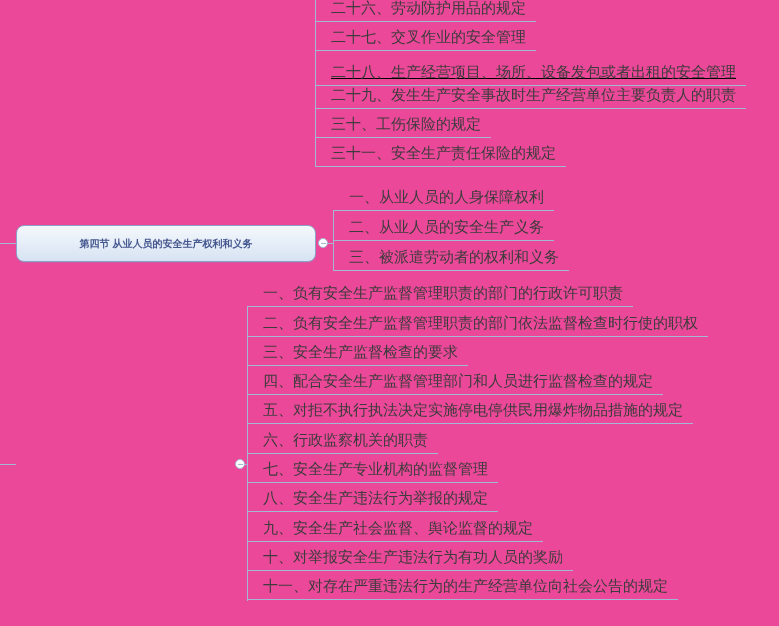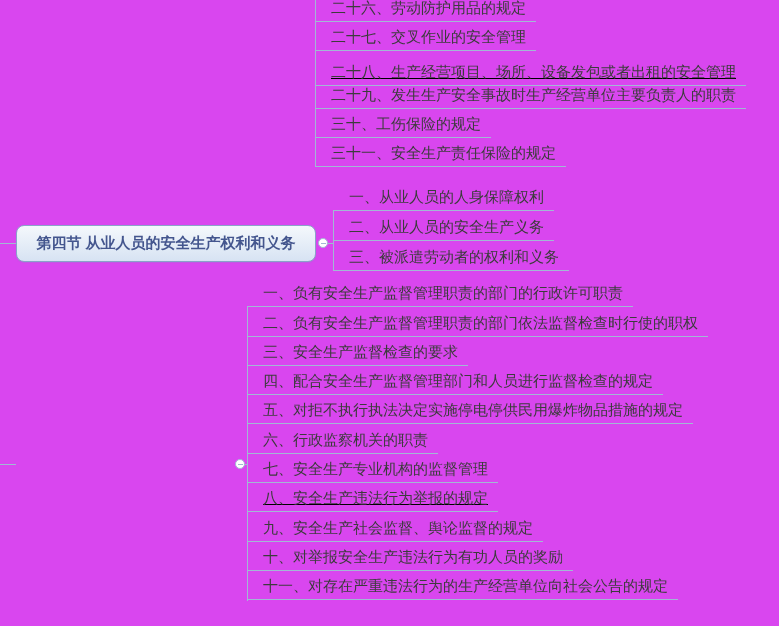--- a/index.html
+++ b/index.html
@@ -5,21 +5,21 @@
   :root{
     --line:#a2b8d4;
     --node-border:#8aa3ca;
     --node-text:#44568e;
     --item-text:#3c3c3c;
     --wm:#aab0b8;
   }
   *{margin:0;padding:0;box-sizing:border-box;}
   html,body{width:779px;height:626px;overflow:hidden;background:#ffffff;
     font-family:"Liberation Sans","DejaVu Sans",sans-serif;}
-  .canvas{position:relative;width:779px;height:626px;background:#d946ef;overflow:hidden;}
+  .canvas{position:relative;width:779px;height:626px;background:#ec4899;overflow:hidden;}
 
   
   .vline{position:absolute;width:1px;background:var(--line);}
   .hline{position:absolute;height:1px;background:var(--line);}
 
   
   .group{position:absolute;}
   .branch-item{
     position:absolute;left:0;height:29px;width:max-content;
     padding:0 10px 0 16px;border-bottom:1px solid var(--line);
@@ -33,21 +33,21 @@
   .g5 .branch-item{height:29.3px;}
 
   
   .node{
     position:absolute;height:37px;border:1px solid var(--node-border);
     border-radius:8px;background:linear-gradient(#f4f8fc,#d7e3f3);
     display:flex;align-items:center;justify-content:center;
     box-shadow:0 1px 1px rgba(120,150,190,.25);
   }
   .node .ntxt{
-    font-size:15px;font-weight:bold;color:var(--node-text);white-space:nowrap;
+    font-size:10px;font-weight:bold;color:var(--node-text);white-space:nowrap;
     padding:0 10px;
   }
 
   
   .handle{
     position:absolute;width:10px;height:10px;border:1px solid var(--line);
     border-radius:50%;background:#fff;display:flex;align-items:center;justify-content:center;
   }
   .handle::after{content:"";width:5px;height:1px;background:var(--line);display:block;}
 
@@ -125,21 +125,21 @@
       </div>
     <div class="branch-item" style="top:117.2px;">
         <span class="lbl">五、对拒不执行执法决定实施停电停供民用爆炸物品措施的规定</span>
       </div>
     <div class="branch-item" style="top:146.5px;">
         <span class="lbl">六、行政监察机关的职责</span>
       </div>
     <div class="branch-item" style="top:175.8px;">
         <span class="lbl">七、安全生产专业机构的监督管理</span>
       </div>
-    <div class="branch-item" style="top:205.1px;text-decoration:underline;">
+    <div class="branch-item" style="top:205.1px;">
         <span class="lbl">八、安全生产违法行为举报的规定</span>
       </div>
     <div class="branch-item" style="top:234.4px;">
         <span class="lbl">九、安全生产社会监督、舆论监督的规定</span>
       </div>
     <div class="branch-item" style="top:263.7px;">
         <span class="lbl">十、对举报安全生产违法行为有功人员的奖励</span>
       </div>
     <div class="branch-item" style="top:293px;">
         <span class="lbl">十一、对存在严重违法行为的生产经营单位向社会公告的规定</span>

